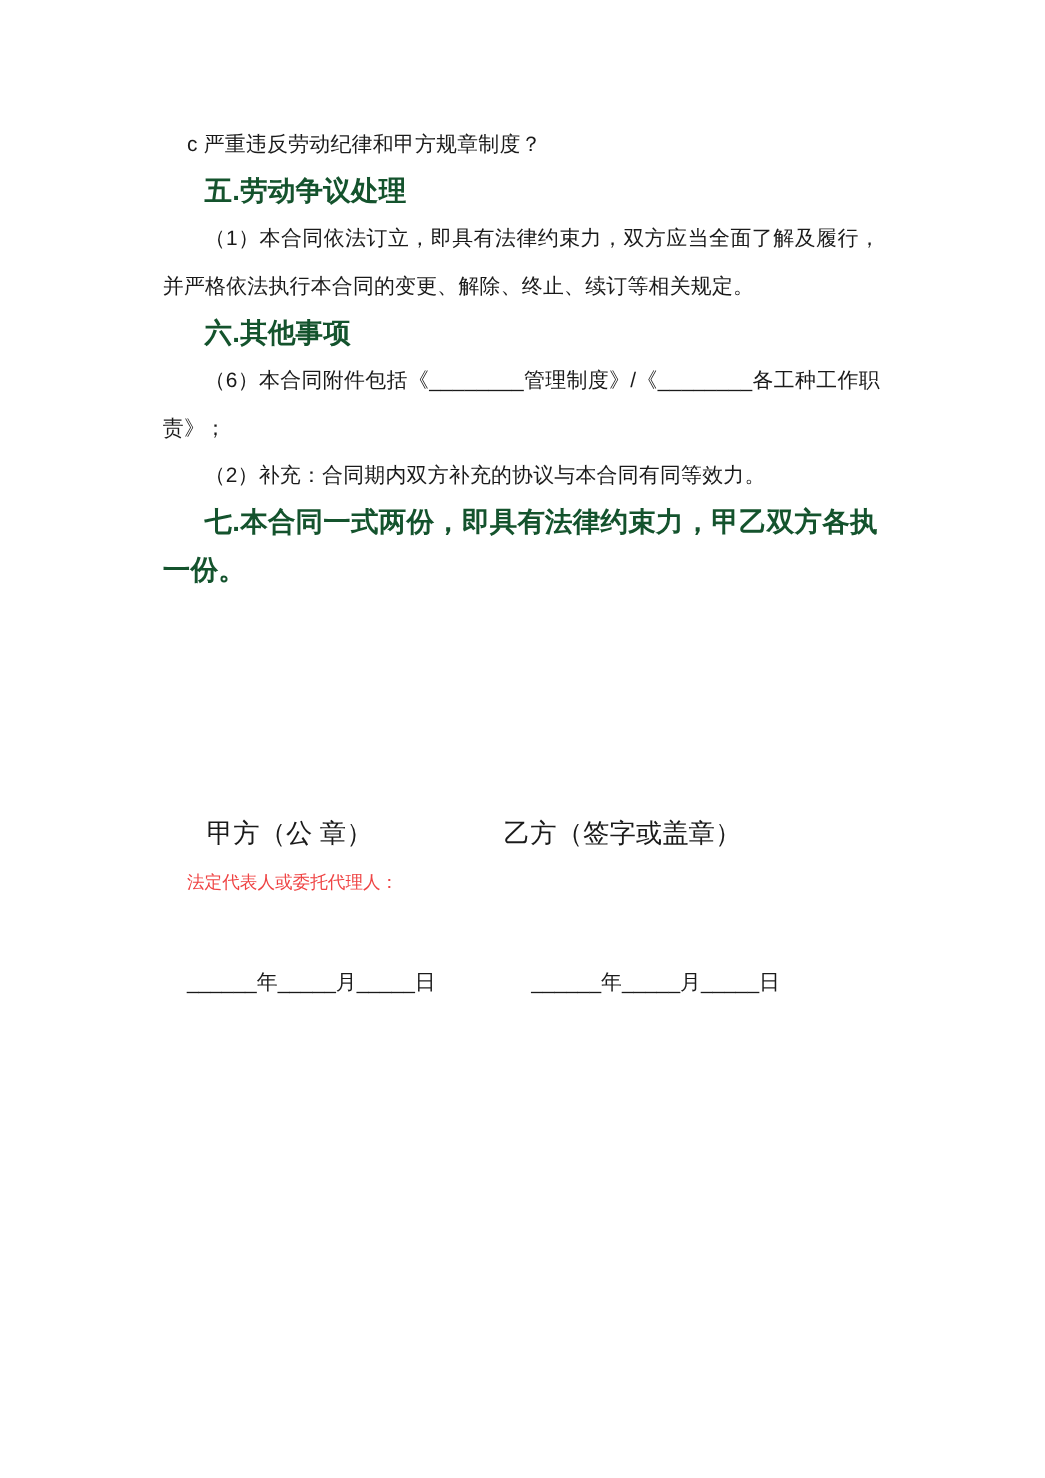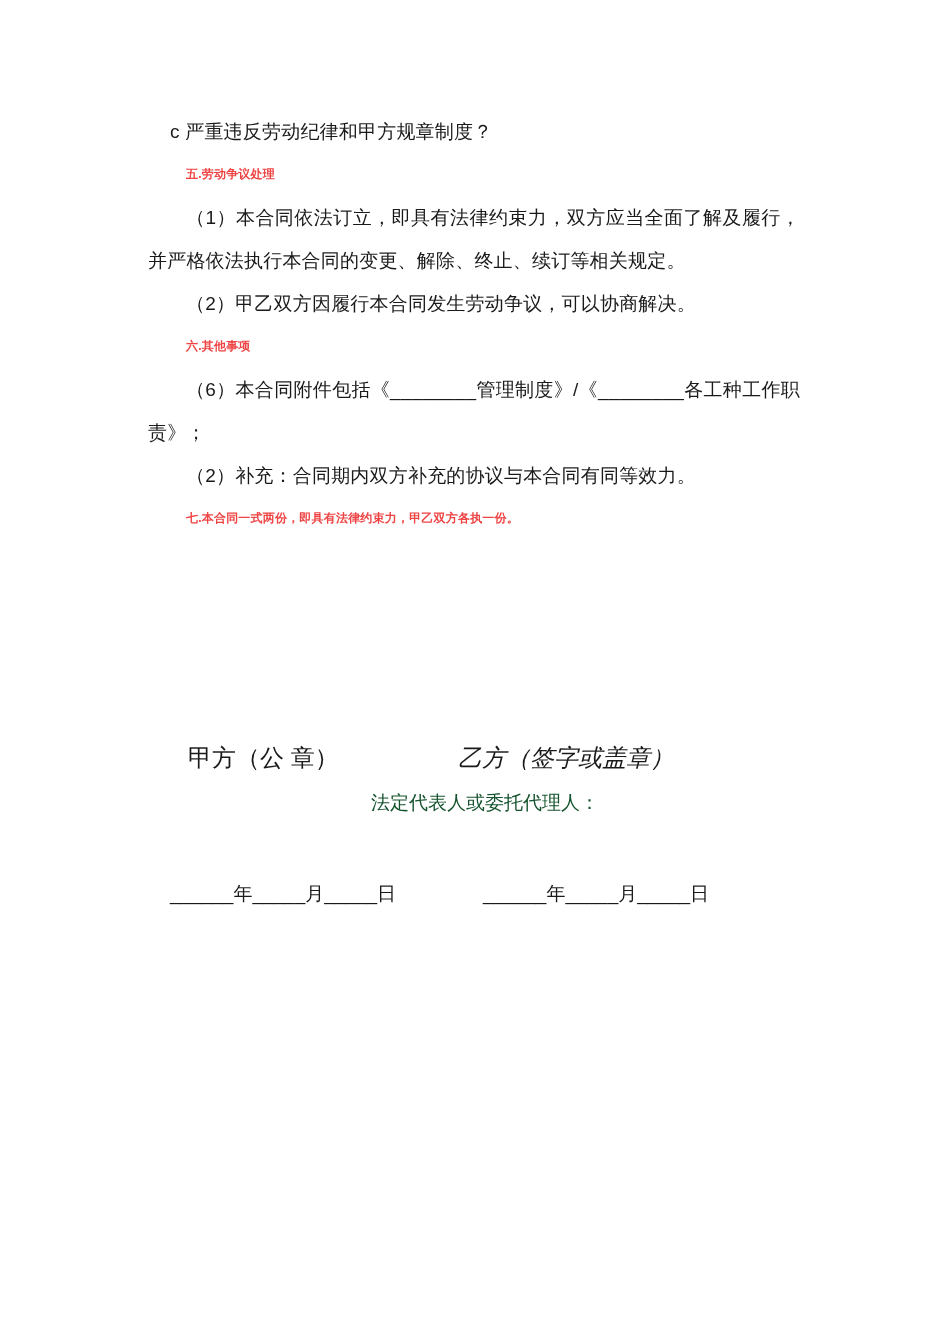--- a/index.html
+++ b/index.html
@@ -29,24 +29,24 @@
     text-align: justify;
     letter-spacing: 0.2px;
   }
   .indent {
     text-indent: 38px;
   }
   .indent-small {
     text-indent: 22px;
   }
   .heading {
-    font-size: 12px;
+    font-size: 25px;
     line-height: 43px;
     font-weight: bold;
-    color: #ef4444;
+    color: #14532d;
     text-indent: 38px;
     margin: 0;
     letter-spacing: 0.2px;
   }
   .sig-block {
     margin-top: 196px;
   }
   .sig-row {
     font-size: 24px;
     line-height: 43px;
@@ -56,29 +56,27 @@
   }
   .sig-left {
     position: absolute;
     left: 40px;
     top: 0;
   }
   .sig-right {
     position: absolute;
     left: 310px;
     top: 0;
-    font-style: italic;
   }
   .sig-legal {
-    font-size: 19px;
+    font-size: 16px;
     line-height: 43px;
-    color: #14532d;
+    color: #ef4444;
     margin-top: 2px;
     padding-left: 22px;
-    text-align: center;
   }
   .date-row {
     position: relative;
     height: 43px;
     margin-top: 48px;
     font-size: 19px;
     line-height: 43px;
     color: #1a1a1a;
   }
   .date-left {
@@ -94,21 +92,20 @@
 </style>
 </head>
 <body>
 
 <div class="page">
 
   <p class="para indent-small">c 严重违反劳动纪律和甲方规章制度？</p>
 
   <p class="heading">五.劳动争议处理</p>
   <p class="para indent">（1）本合同依法订立，即具有法律约束力，双方应当全面了解及履行，并严格依法执行本合同的变更、解除、终止、续订等相关规定。</p>
-  <p class="para indent">（2）甲乙双方因履行本合同发生劳动争议，可以协商解决。</p>
 
   <p class="heading">六.其他事项</p>
   <p class="para indent">（6）本合同附件包括《________管理制度》/《________各工种工作职责》；</p>
   <p class="para indent">（2）补充：合同期内双方补充的协议与本合同有同等效力。</p>
 
   <p class="heading">七.本合同一式两份，即具有法律约束力，甲乙双方各执一份。</p>
 
   <div class="sig-block">
     <div class="sig-row">
       <span class="sig-left">甲方（公 章）</span>

